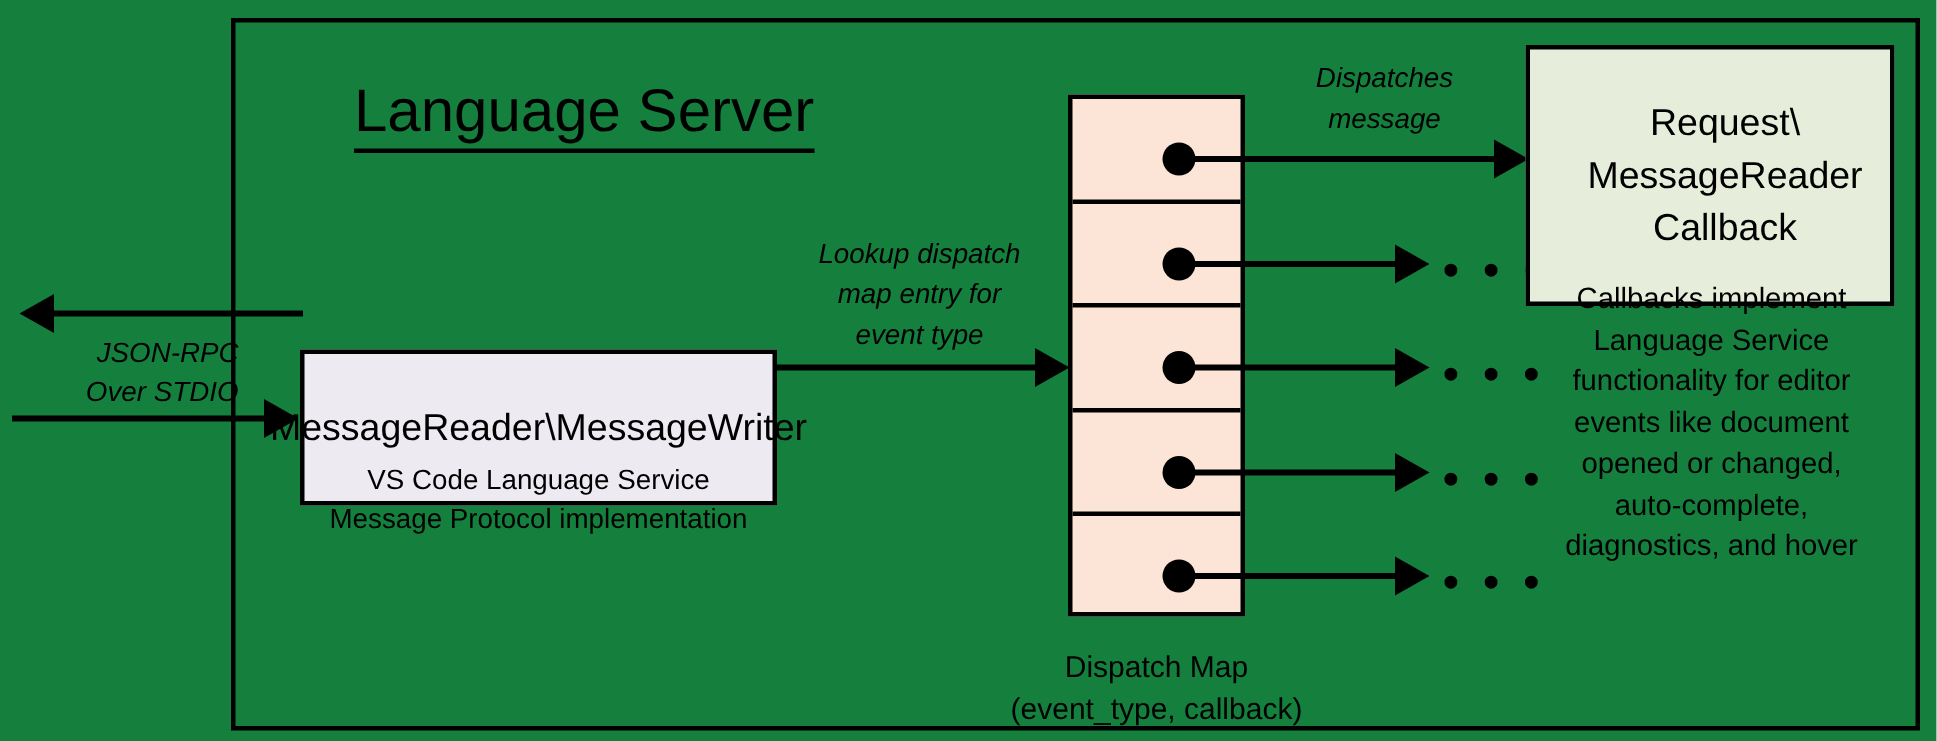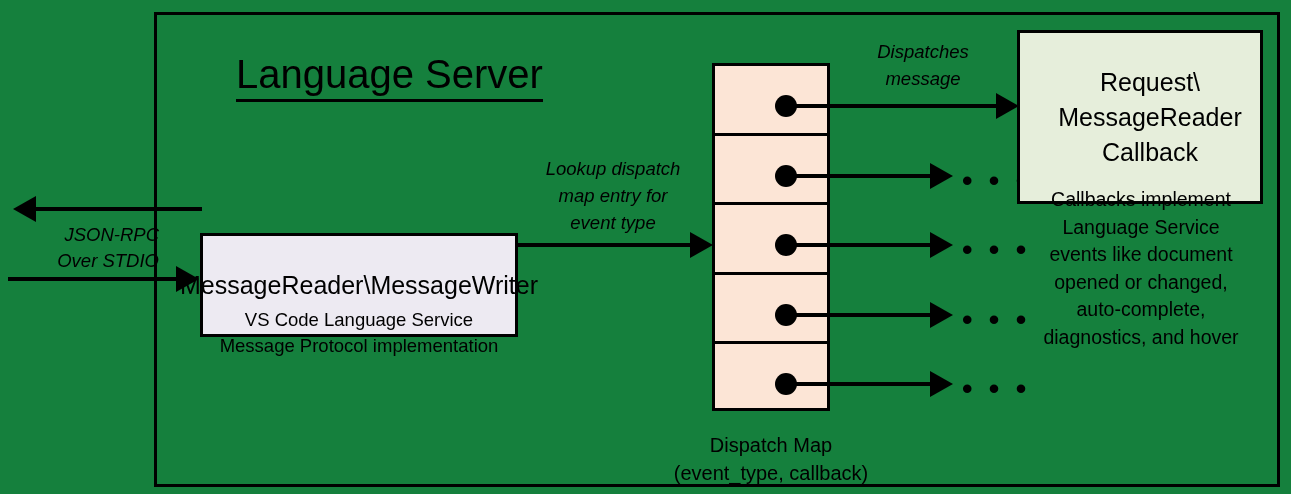--- a/index.html
+++ b/index.html
@@ -273,19 +273,20 @@
   </div>
 
   <div id="callback-box" class="abs">
     <div>Request\</div>
     <div>MessageReader</div>
     <div>Callback</div>
   </div>
   <div id="callback-caption" class="abs">
     <div>Callbacks implement</div>
     <div>Language Service</div>
+    <div>functionality for editor</div>
     <div>events like document</div>
     <div>opened or changed,</div>
     <div>auto-complete,</div>
     <div>diagnostics, and hover</div>
   </div>
 
 </div>
 
 </body></html>

